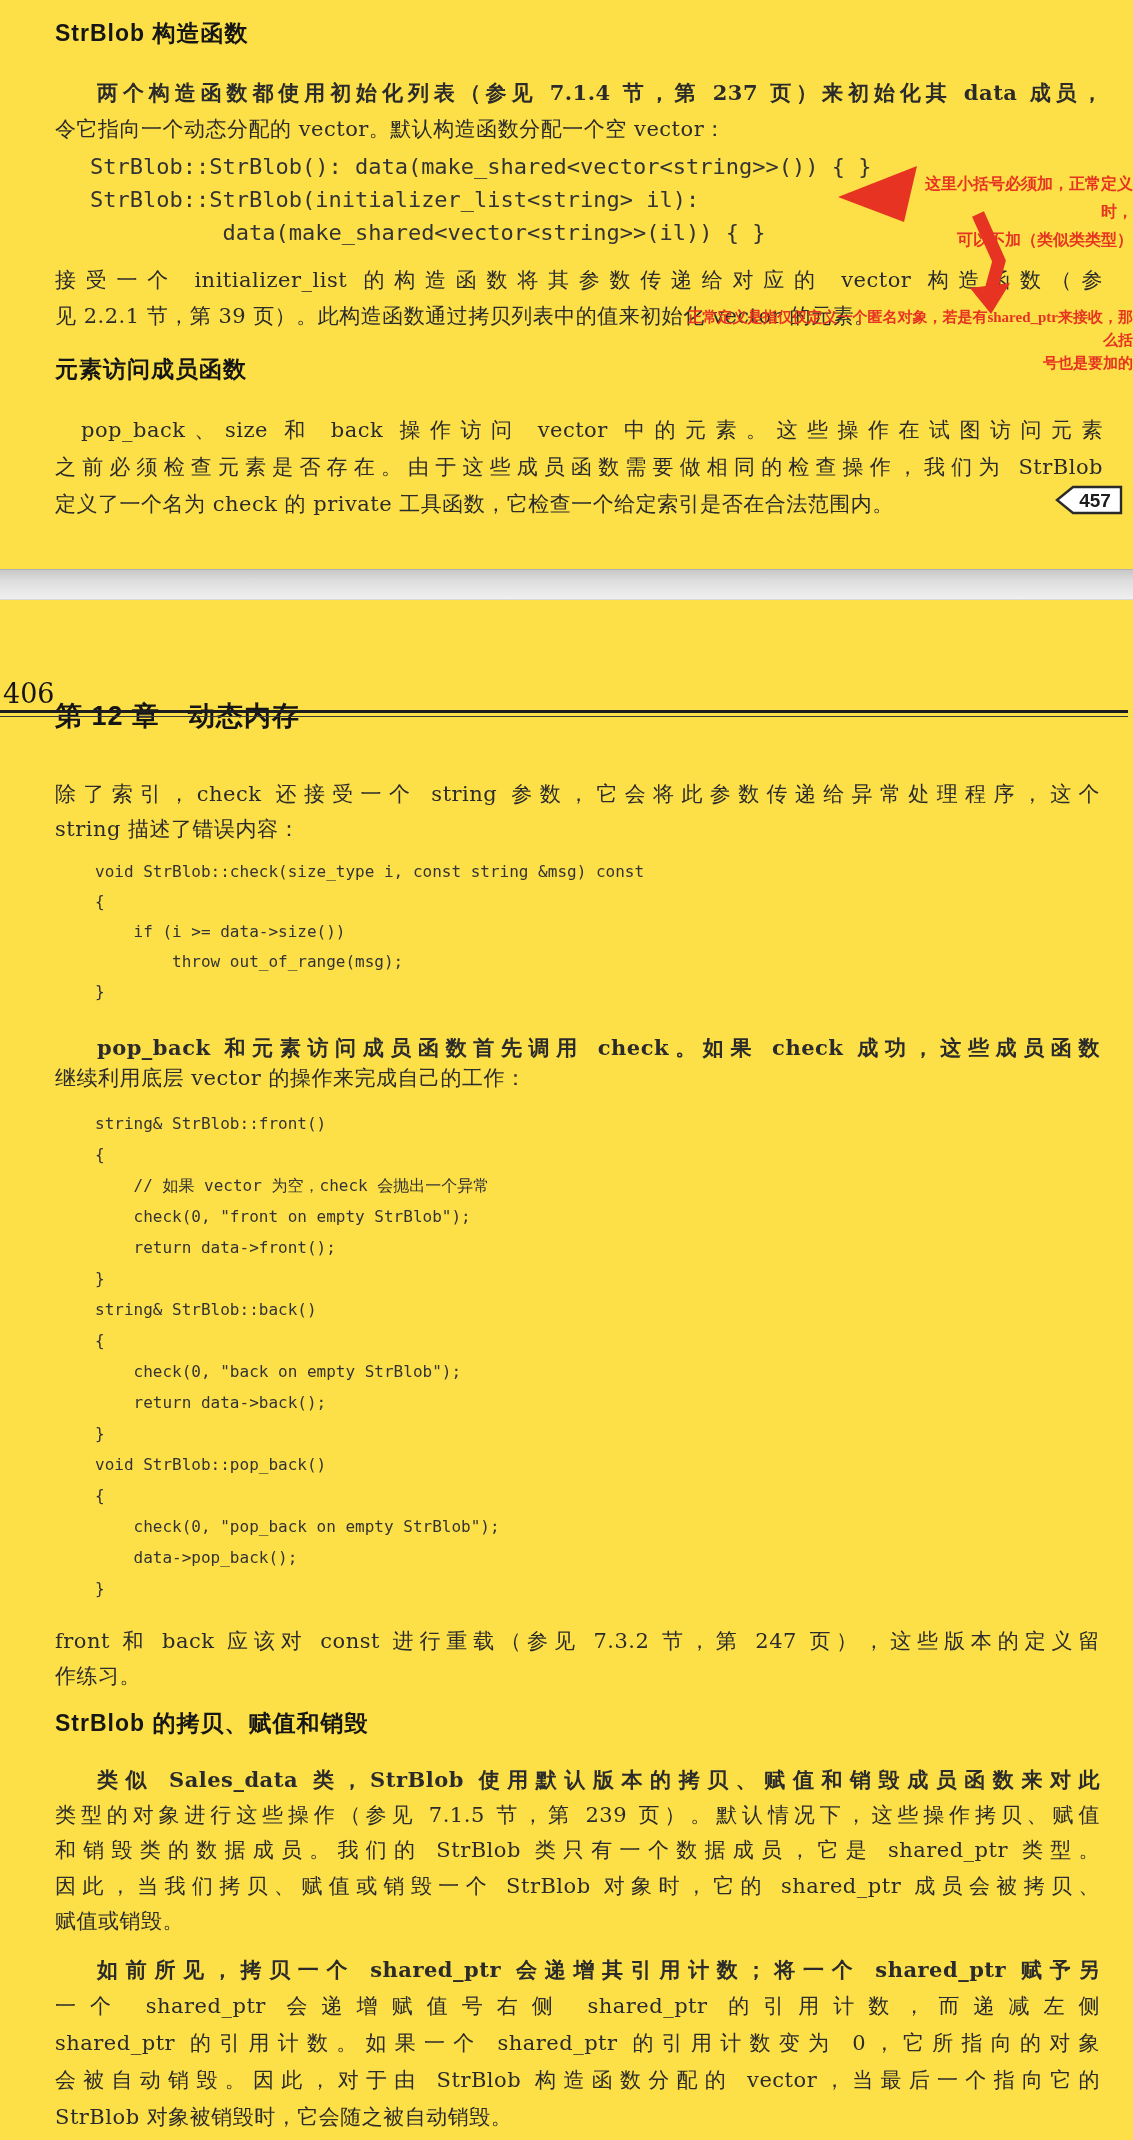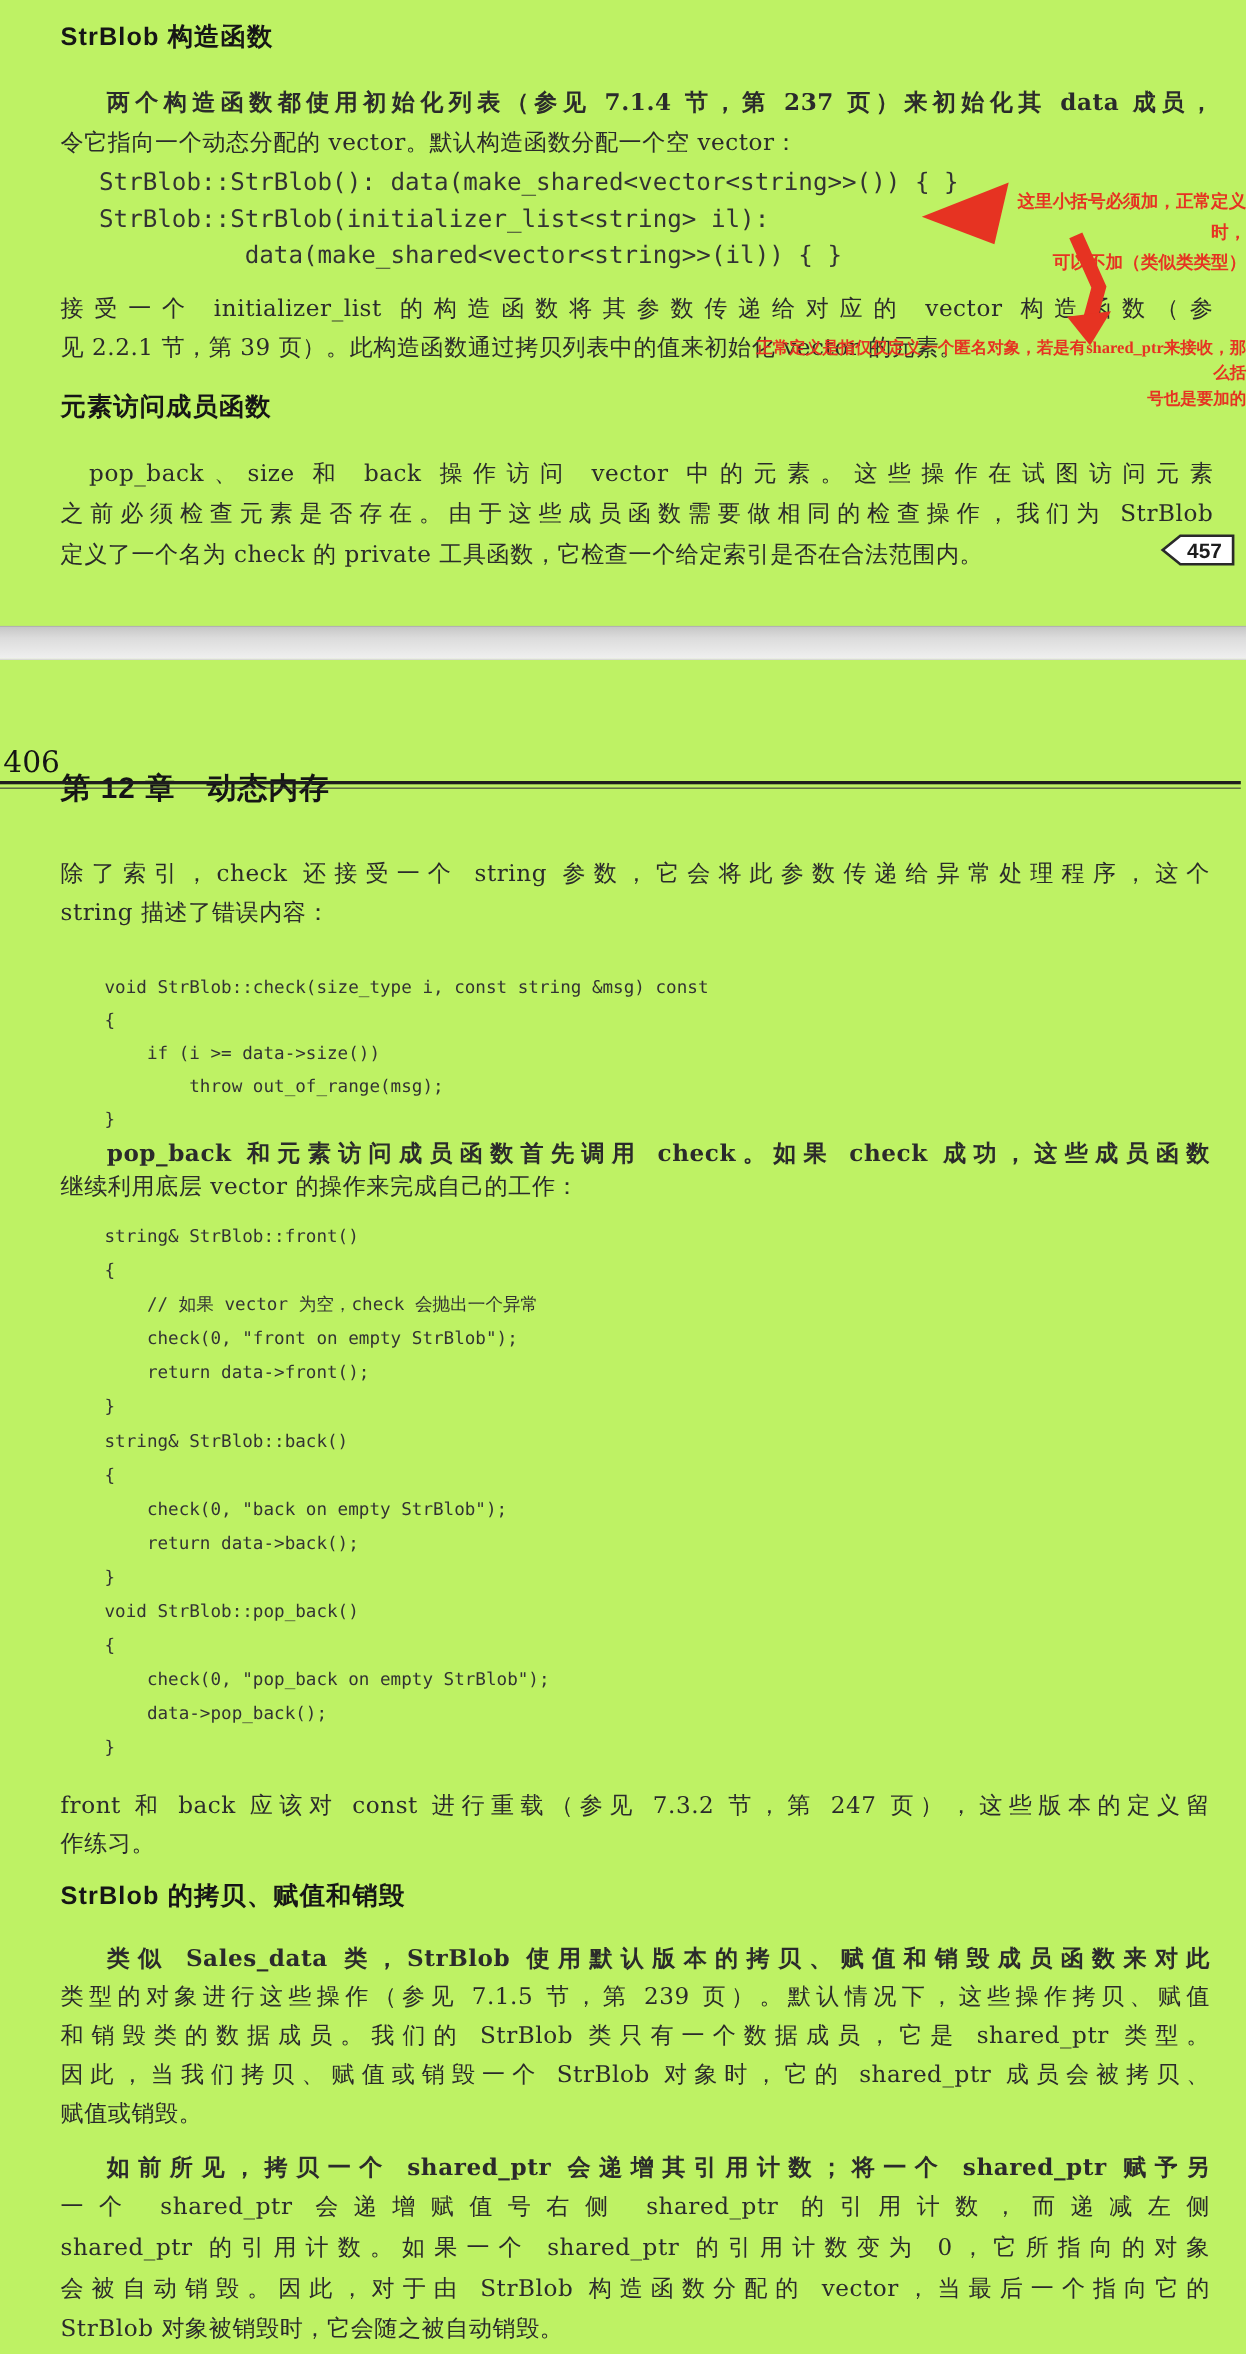--- a/index.html
+++ b/index.html
@@ -1,18 +1,18 @@
 <!DOCTYPE html>
 <html><head>
 <meta charset="utf-8">
 <style>
   html,body { margin:0; padding:0; background:#ffffff; }
   .canvas {
     position:relative; width:1133px; height:2140px;
-    background:#bef264; overflow:hidden;
+    background:#fde047; overflow:hidden;
     font-family:"DejaVu Serif","Liberation Serif",serif;
     color:#2b2b2b;
   }
   .abs { position:absolute; }
   
   .h1 {
     font-family:"Liberation Sans","DejaVu Sans",sans-serif;
     font-weight:bold; font-size:23px; color:#161616; letter-spacing:1px;
   }
   
@@ -109,21 +109,21 @@
   <div class="abs chapter" style="left:55px; top:682px; width:1010px;">第 12 章　动态内存</div>
 
   <div class="abs rule-thick"></div>
   <div class="abs rule-thin"></div>
 
   <div class="abs para" style="left:55px; top:777px; width:1045px; line-height:35px;">
       <div class="ln">除了索引，check 还接受一个 string 参数，它会将此参数传递给异常处理程序，这个</div>
       <div class="ln">string 描述了错误内容：</div>
     </div>
 
-  <div class="abs code code-sm" style="left:95px; top:857px;margin-top:26px;">
+  <div class="abs code code-sm" style="left:95px; top:857px;">
       <div class="ln">void StrBlob::check(size_type i, const string &amp;msg) const</div>
       <div class="ln">{</div>
       <div class="ln">    if (i &gt;= data-&gt;size())</div>
       <div class="ln">        throw out_of_range(msg);</div>
       <div class="ln">}</div>
     </div>
 
   <div class="abs para ind" style="left:55px; top:1032px; width:1045px; line-height:31px;">
       <div class="ln">pop_back 和元素访问成员函数首先调用 check。如果 check 成功，这些成员函数</div>
       <div class="ln">继续利用底层 vector 的操作来完成自己的工作：</div>

